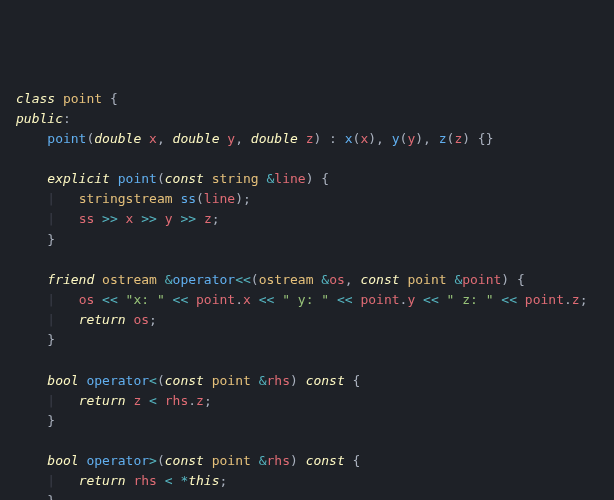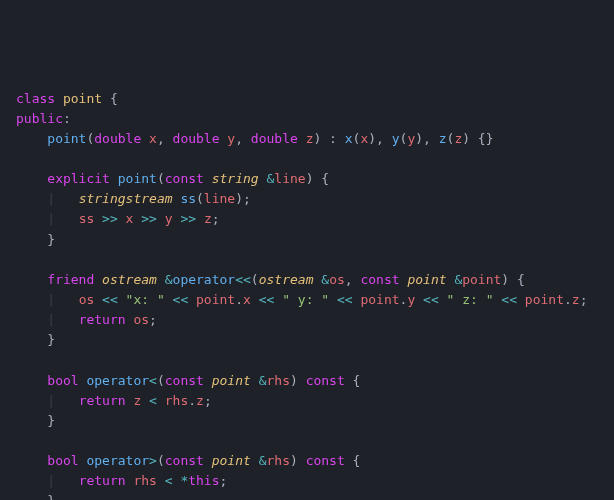--- a/index.html
+++ b/index.html
@@ -9,24 +9,24 @@
     font-size: 13px;
     line-height: 1.55;
     color: #abb2bf;
     padding: 8px 0 8px 16px;
     width: 614px;
     height: 500px;
     overflow: hidden;
     white-space: pre;
   }
   .line { display: block; min-height: 1.55em; }
-  .kw  { color: #d946ef; } 
+  .kw  { color: #fef9c3; font-style: italic; } 
   .fn  { color: #61afef; } 
   .id  { color: #e06c75; } 
-  .ty  { color: #e5c07b; font-style: italic; } 
+  .ty  { color: #e5c07b; } 
   .cls { color: #e5c07b; } 
   .op  { color: #56b6c2; } 
   .str { color: #98c379; } 
   .pn  { color: #abb2bf; }
   .ind { color: #3b3f4a; }
 </style>
 </head>
 <body>
 
 

